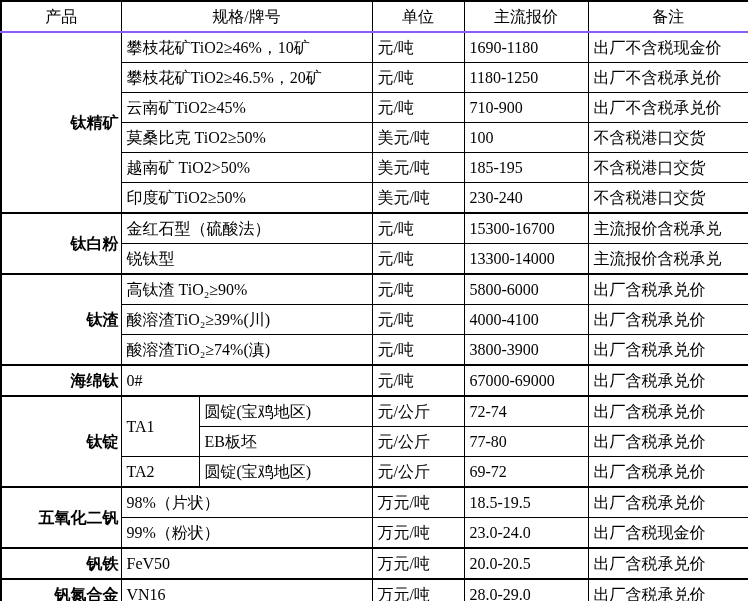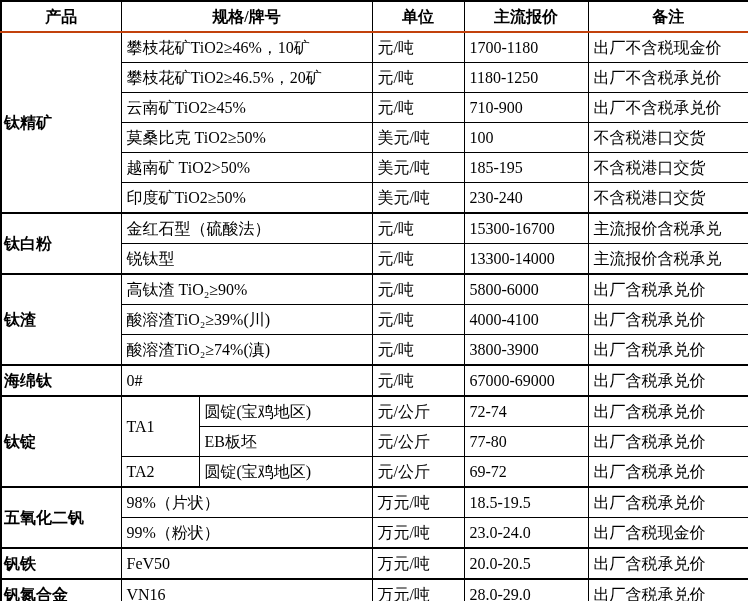--- a/index.html
+++ b/index.html
@@ -21,29 +21,29 @@
   .price-table th, .price-table td {
     border: 1px solid #000000;
     height: 29px;
     padding: 0 5px;
     overflow: hidden;
     white-space: nowrap;
     line-height: 29px;
     vertical-align: middle;
   }
   .price-table thead th {
-    font-weight: bold;
+    font-weight: normal;
     text-align: center;
-    border-bottom: 2px solid #c2410c;
+    border-bottom: 2px solid #8b5cf6;
   }
   
   .price-table tr.g > td { border-top: 2px solid #000000; }
   .price-table td.prod {
     font-weight: bold;
-    text-align: left;
+    text-align: right;
     padding: 0 2px;
   }
   .price-table td.grade,
   .price-table td.spec,
   .price-table td.unit,
   .price-table td.price,
   .price-table td.note { text-align: left; }
 </style>
 </head>
 <body>
@@ -66,21 +66,21 @@
         <th>主流报价</th>
         <th>备注</th>
       </tr>
     </thead>
     <tbody>
 
       <tr class="g">
         <td class="prod" rowspan="6">钛精矿</td>
         <td class="spec" colspan="2">攀枝花矿TiO2≥46%，10矿</td>
         <td class="unit">元/吨</td>
-        <td class="price">1700-1180</td>
+        <td class="price">1690-1180</td>
         <td class="note">出厂不含税现金价</td>
       </tr>
       <tr>
         <td class="spec" colspan="2">攀枝花矿TiO2≥46.5%，20矿</td>
         <td class="unit">元/吨</td>
         <td class="price">1180-1250</td>
         <td class="note">出厂不含税承兑价</td>
       </tr>
       <tr>
         <td class="spec" colspan="2">云南矿TiO2≥45%</td>

